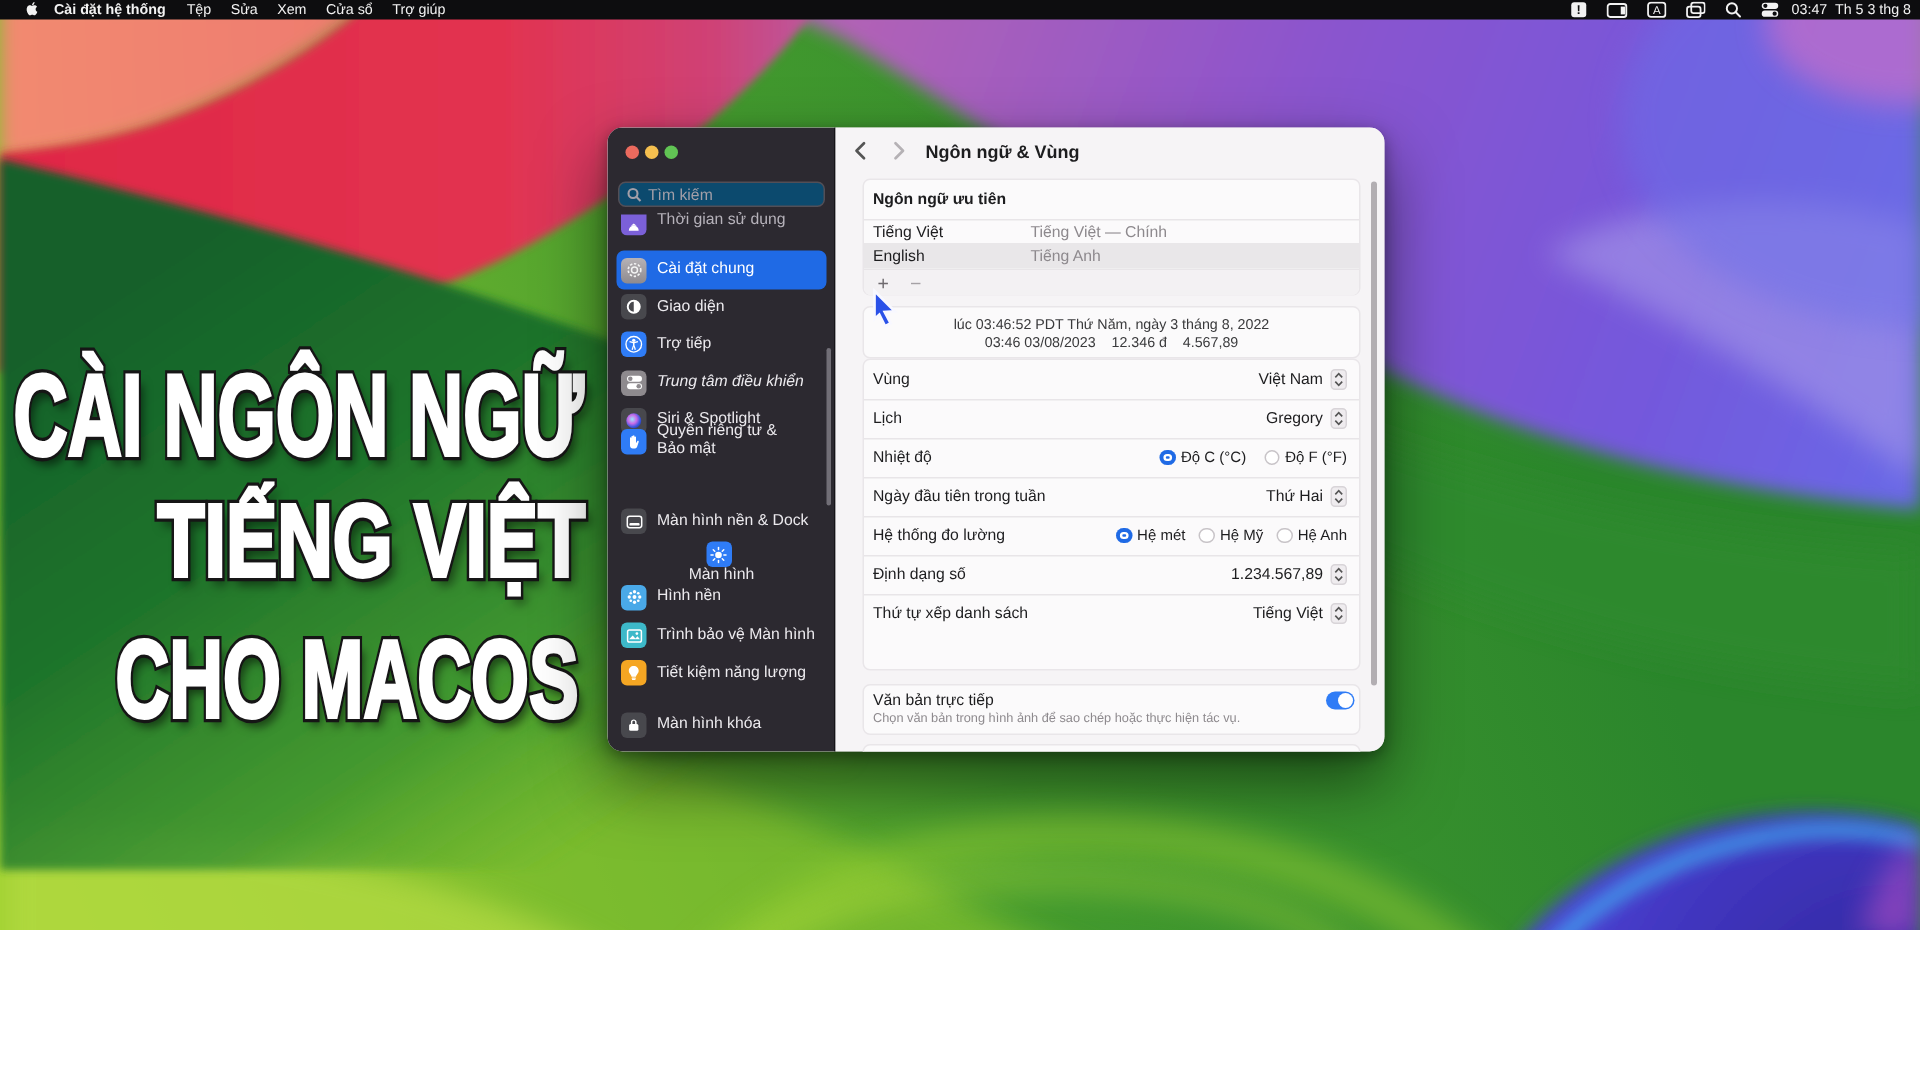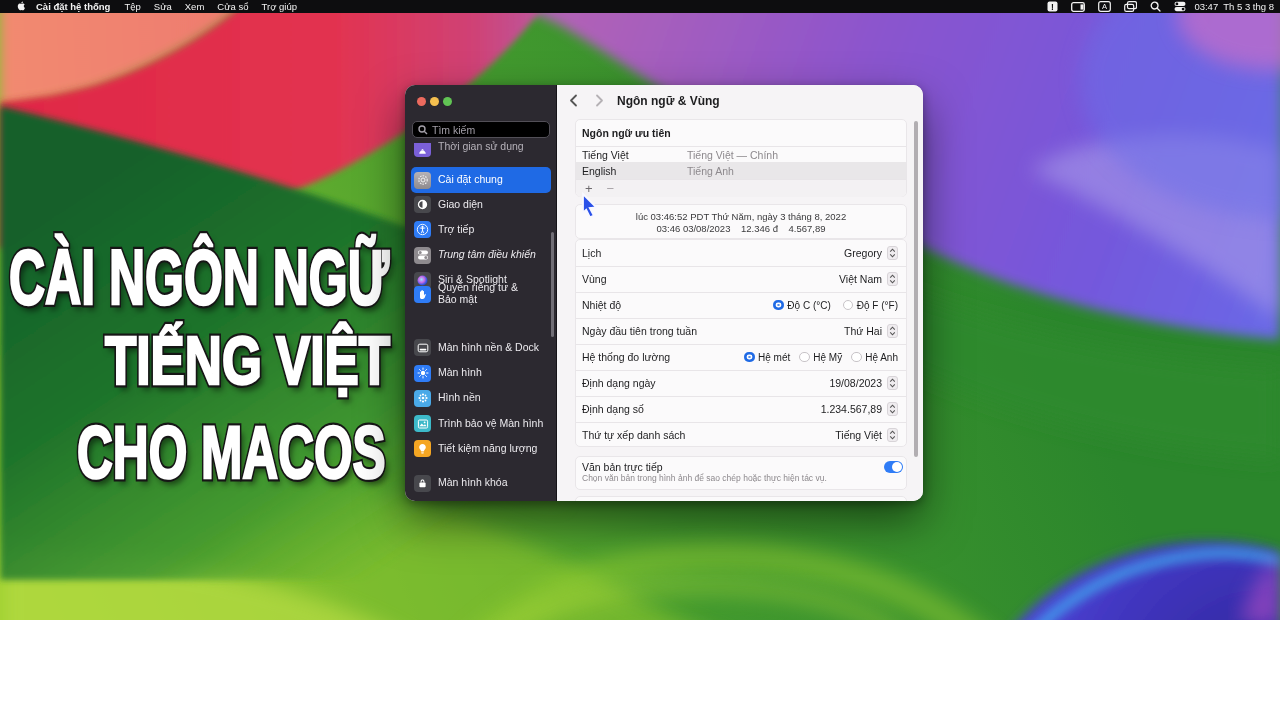--- a/index.html
+++ b/index.html
@@ -25,21 +25,21 @@
   #win { position:absolute; left:405px; top:85px; width:518px; height:416px;
     border-radius:10px; background:#f6f4f6;
     box-shadow:0 20px 45px rgba(0,10,0,0.55), 0 3px 10px rgba(0,0,0,0.35);
     display:flex; overflow:hidden; font-size:10.5px; color:#1d1d1f; }
   #sidebar { width:152px; background:#2c2930; border-right:1px solid #151318; position:relative; flex:none; }
   #content { flex:1; position:relative; background:#f6f4f6; }
 
   .tl { position:absolute; width:9px; height:9px; border-radius:50%; top:12px; }
 
   #search { position:absolute; left:7px; top:36px; width:138px; height:17px; border-radius:5px;
-    background:#000000; border:1px solid #524f57; color:#a39fa8; font-size:10.5px;
+    background:#0c4a6e; border:1px solid #524f57; color:#a39fa8; font-size:10.5px;
     display:flex; align-items:center; padding-left:5px; }
 
   .srow { position:absolute; left:6px; width:140px; height:24px; display:flex; align-items:center; color:#eceaee; }
   .srow .ic { width:17px; height:17px; border-radius:4px; margin-left:3px; margin-right:7px; flex:none;
     display:flex; align-items:center; justify-content:center; }
   .srow.sel { background:#1f6ae5; border-radius:5px; color:#fff; }
   .srow .lbl { line-height:1.1; }
 
   
   .card { position:absolute; left:18px; width:332px; background:#fbfafb; border:1px solid #e9e6e9;
@@ -271,21 +271,21 @@
       </div>
       <div class="srow" style="top:250.5px;">
         <span class="ic" style="background:#48484d">
             <svg width="12" height="12" viewBox="0 0 12 12">
               <rect x="1.2" y="2.2" width="9.6" height="7.6" rx="1.6" fill="none" stroke="#fff" stroke-width="1"></rect>
               <rect x="2.6" y="6.7" width="6.8" height="1.7" rx="0.8" fill="#fff"></rect>
             </svg>
           </span>
         <span class="lbl">Màn hình nền &amp; Dock</span>
       </div>
-      <div class="srow" style="top:276px;">
+      <div class="srow" style="top:276px;flex-direction:column;">
         <span class="ic" style="background:#2f7cf6">
             <svg width="12" height="12" viewBox="0 0 12 12">
               <circle cx="6" cy="6" r="2.2" fill="#fff"></circle>
               <g stroke="#fff" stroke-width="1" stroke-linecap="round">
                 <line x1="6" y1="1" x2="6" y2="2.4"></line>
                 <line x1="6" y1="9.6" x2="6" y2="11"></line>
                 <line x1="1" y1="6" x2="2.4" y2="6"></line>
                 <line x1="9.6" y1="6" x2="11" y2="6"></line>
                 <line x1="2.5" y1="2.5" x2="3.5" y2="3.5"></line>
                 <line x1="8.5" y1="8.5" x2="9.5" y2="9.5"></line>
@@ -372,30 +372,30 @@
         </div>
       </div>
 
       <div class="card" style="top:118.5px; height:35.5px; text-align:center; color:#3a3a3c; font-size:9.5px;">
         <div style="margin-top:6px;">lúc 03:46:52 PDT Thứ Năm, ngày 3 tháng 8, 2022</div>
         <div style="margin-top:1.5px;">03:46 03/08/2023&nbsp;&nbsp;&nbsp;&nbsp;12.346 đ&nbsp;&nbsp;&nbsp;&nbsp;4.567,89</div>
       </div>
 
       <div class="card" style="top:153.5px; height:208px;">
         <div class="crow">
-            <span class="l">Lịch</span>
-            <span class="r">Gregory<span class="stepper">
+            <span class="l">Vùng</span>
+            <span class="r">Việt Nam<span class="stepper">
                 <svg width="7" height="10" viewBox="0 0 7 10">
                   <path d="M1.2,3.6 L3.5,1.2 L5.8,3.6 M1.2,6.4 L3.5,8.8 L5.8,6.4" fill="none" stroke="#555" stroke-width="1.1"></path>
                 </svg>
               </span></span>
           </div>
         <div class="crow">
-            <span class="l">Vùng</span>
-            <span class="r">Việt Nam<span class="stepper">
+            <span class="l">Lịch</span>
+            <span class="r">Gregory<span class="stepper">
                 <svg width="7" height="10" viewBox="0 0 7 10">
                   <path d="M1.2,3.6 L3.5,1.2 L5.8,3.6 M1.2,6.4 L3.5,8.8 L5.8,6.4" fill="none" stroke="#555" stroke-width="1.1"></path>
                 </svg>
               </span></span>
           </div>
         <div class="crow">
             <span class="l">Nhiệt độ</span>
             <span class="r" style="font-size:10px;"><span class="radio on"></span>Độ C (°C)<span class="radio off" style="margin-left:12px;"></span>Độ F (°F)</span>
           </div>
         <div class="crow">
@@ -404,28 +404,20 @@
                 <svg width="7" height="10" viewBox="0 0 7 10">
                   <path d="M1.2,3.6 L3.5,1.2 L5.8,3.6 M1.2,6.4 L3.5,8.8 L5.8,6.4" fill="none" stroke="#555" stroke-width="1.1"></path>
                 </svg>
               </span></span>
           </div>
         <div class="crow">
             <span class="l">Hệ thống đo lường</span>
             <span class="r" style="font-size:10px;"><span class="radio on"></span>Hệ mét<span class="radio off" style="margin-left:9px;"></span>Hệ Mỹ<span class="radio off" style="margin-left:9px;"></span>Hệ Anh</span>
           </div>
         <div class="crow">
-            <span class="l">Định dạng ngày</span>
-            <span class="r">19/08/2023<span class="stepper">
-                <svg width="7" height="10" viewBox="0 0 7 10">
-                  <path d="M1.2,3.6 L3.5,1.2 L5.8,3.6 M1.2,6.4 L3.5,8.8 L5.8,6.4" fill="none" stroke="#555" stroke-width="1.1"></path>
-                </svg>
-              </span></span>
-          </div>
-        <div class="crow">
             <span class="l">Định dạng số</span>
             <span class="r">1.234.567,89<span class="stepper">
                 <svg width="7" height="10" viewBox="0 0 7 10">
                   <path d="M1.2,3.6 L3.5,1.2 L5.8,3.6 M1.2,6.4 L3.5,8.8 L5.8,6.4" fill="none" stroke="#555" stroke-width="1.1"></path>
                 </svg>
               </span></span>
           </div>
         <div class="crow">
             <span class="l">Thứ tự xếp danh sách</span>
             <span class="r">Tiếng Việt<span class="stepper">

